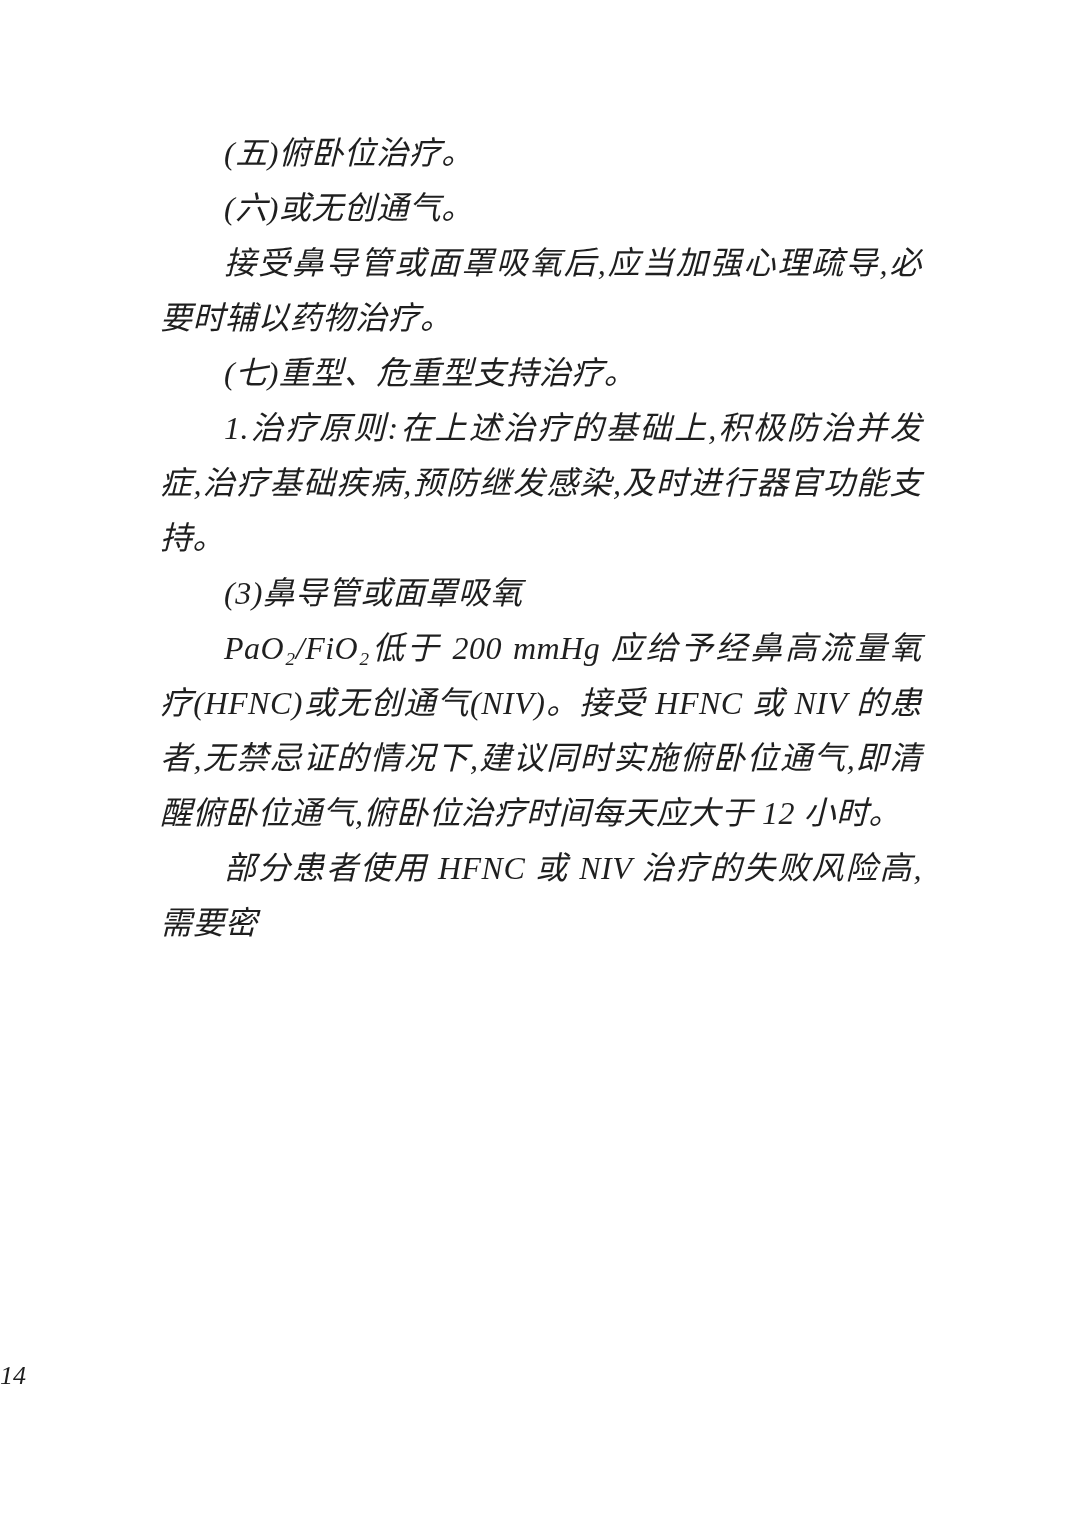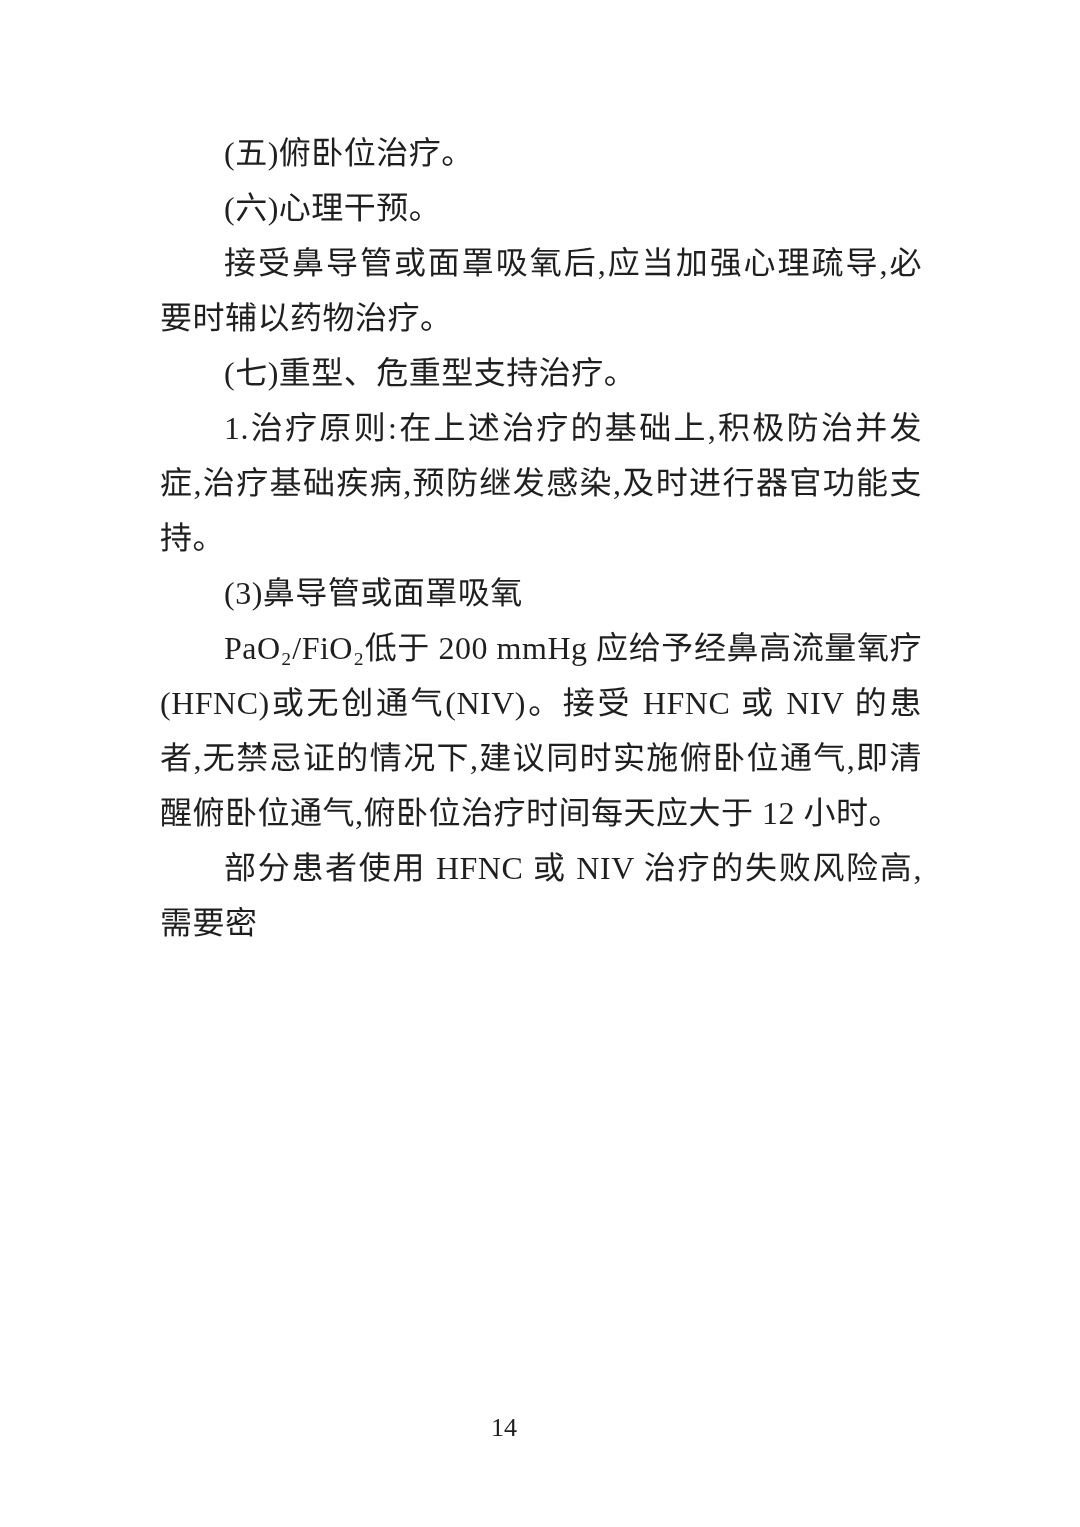--- a/index.html
+++ b/index.html
@@ -8,20 +8,21 @@
     background: #ffffff;
   }
   .page {
     position: relative;
     width: 1008px;
     height: 1527px;
     background: #ffffff;
     overflow: hidden;
     font-family: "Liberation Serif", "DejaVu Serif", serif;
     color: #1f1f1f;
+    font-style: italic;
   }
   .content {
     position: absolute;
     left: 160px;
     top: 126px;
     width: 762px;
   }
   .para {
     margin: 0;
     font-size: 32px;
@@ -29,38 +30,37 @@
     text-indent: 2em;
     text-align: justify;
     letter-spacing: 0.5px;
     font-weight: 400;
     color: #1f1f1f;
     word-break: break-word;
   }
   .footer {
     position: absolute;
     left: 0;
-    top: 1412px;
+    top: 1360px;
     width: 100%;
-    text-align: center;
   }
   .page-number {
     font-size: 26px;
     line-height: 32px;
     color: #1f1f1f;
     font-family: "Liberation Serif", "DejaVu Serif", serif;
   }
 </style>
 </head>
 <body>
 
 <div class="page">
   <div class="content">
     <p class="para">(五)俯卧位治疗。</p>
-    <p class="para">(六)心理干预。</p>
+    <p class="para">(六)或无创通气。</p>
     <p class="para">接受鼻导管或面罩吸氧后,应当加强心理疏导,必要时辅以药物治疗。</p>
     <p class="para">(七)重型、危重型支持治疗。</p>
     <p class="para">1.治疗原则:在上述治疗的基础上,积极防治并发症,治疗基础疾病,预防继发感染,及时进行器官功能支持。</p>
     <p class="para">(3)鼻导管或面罩吸氧</p>
     <p class="para">PaO₂/FiO₂低于 200 mmHg 应给予经鼻高流量氧疗(HFNC)或无创通气(NIV)。接受 HFNC 或 NIV 的患者,无禁忌证的情况下,建议同时实施俯卧位通气,即清醒俯卧位通气,俯卧位治疗时间每天应大于 12 小时。</p>
     <p class="para">部分患者使用 HFNC 或 NIV 治疗的失败风险高,需要密</p>
   </div>
 
   <div class="footer">
     <span class="page-number">14</span>

